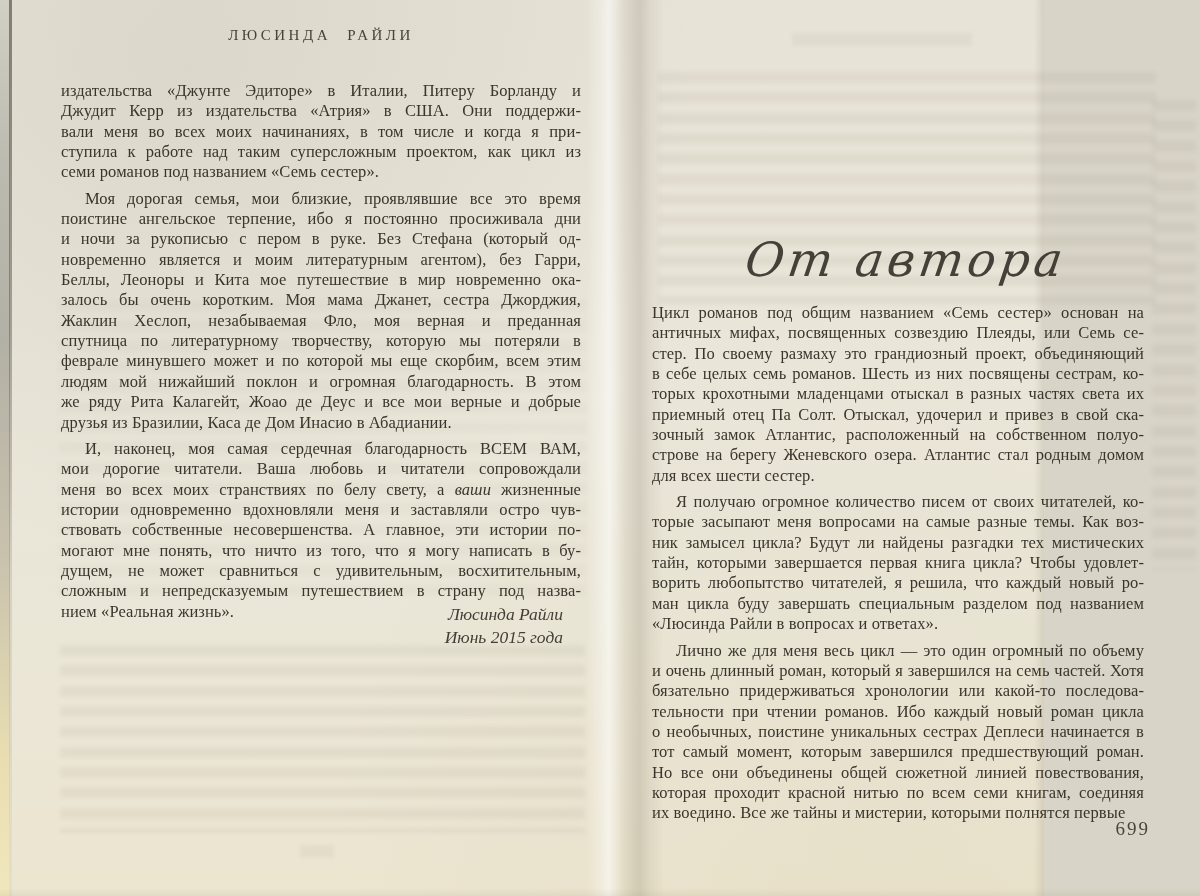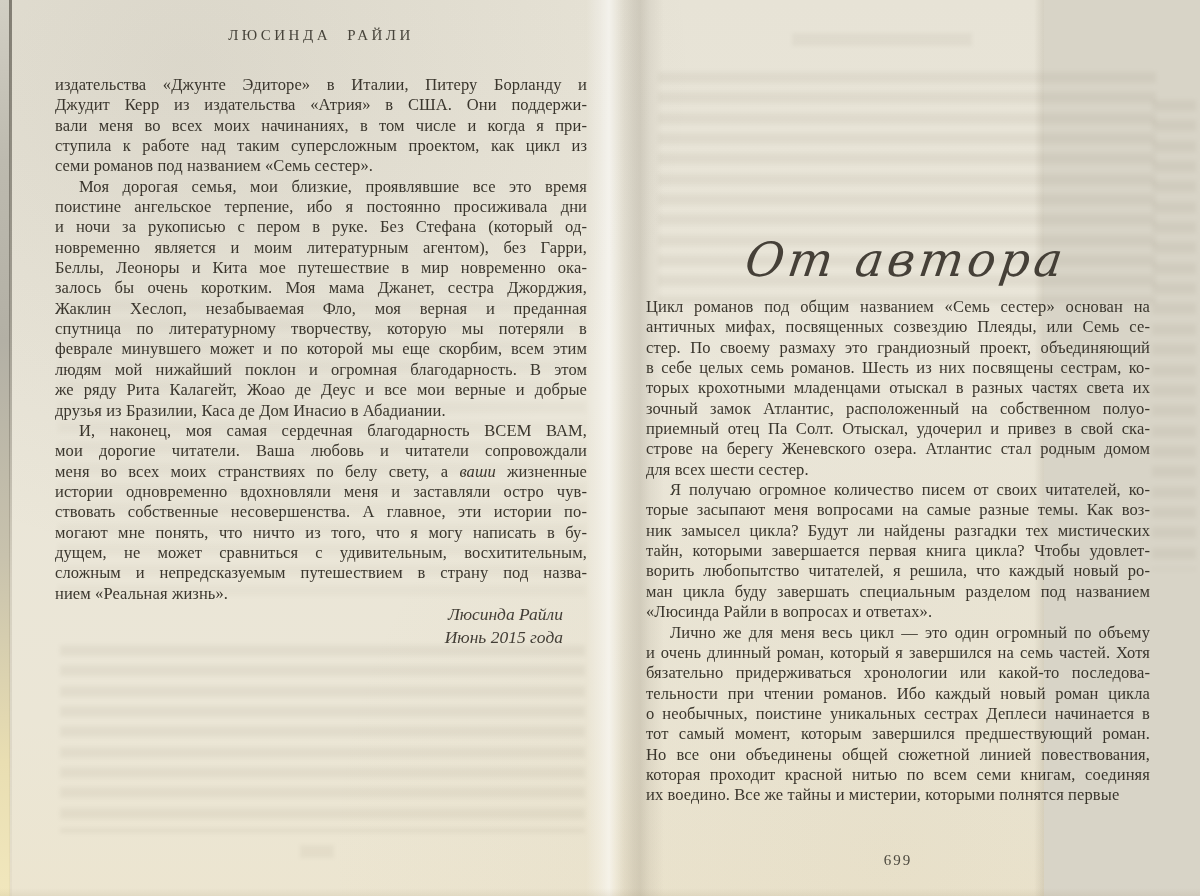--- a/index.html
+++ b/index.html
@@ -51,21 +51,21 @@
   
   .ink{color:rgba(48,44,36,0.95);}
   .running-header{
     position:absolute;left:55px;top:27px;width:532px;
     text-align:center;font-size:15px;letter-spacing:3.5px;word-spacing:9px;
     color:rgba(58,54,46,0.92);
   }
   .body-block{position:absolute;font-size:16.5px;}
   .left-body{left:55px;top:75px;width:532px;}
   .right-body{left:646px;top:297px;width:504px;}
-  .para{margin:0;padding:0;}
+  .para{margin:6px;padding:0;}
   .tline{
     height:20.35px;line-height:20.35px;overflow:hidden;
     text-align:justify;text-align-last:justify;
     letter-spacing:0.1px;
   }
   .tline.last{text-align-last:left;}
   .tline.ind{padding-left:24px;}
   .signature{
     position:absolute;left:55px;top:603px;width:508px;
     text-align:right;font-style:italic;font-size:17.5px;line-height:23px;
@@ -73,22 +73,22 @@
   }
   .script-title{
     position:absolute;left:646px;top:224px;width:520px;height:72px;
     text-align:center;
     font-family:"DejaVu Serif", serif;font-style:italic;
     font-size:47px;line-height:72px;letter-spacing:4px;
     color:rgba(55,50,42,0.92);
     transform:skewX(-8deg);
   }
   .page-number{
-    position:absolute;left:646px;top:852px;width:504px;
-    text-align:center;font-size:15px;letter-spacing:2px;
+    position:absolute;left:646px;top:818px;width:504px;
+    text-align:right;font-size:19px;letter-spacing:2px;
     color:rgba(58,54,46,0.9);
   }
 
   
   .ghost{
     position:absolute;
     background-image:repeating-linear-gradient(to bottom,
       rgba(122,112,92,0.55) 0px, rgba(122,112,92,0.55) 11px,
       rgba(0,0,0,0) 11px, rgba(0,0,0,0) 20.35px);
     filter:blur(2.2px);
@@ -159,22 +159,22 @@
 
   <div class="script-title">От автора</div>
 
   <div class="body-block right-body ink">
       <div class="para">
         <div class="tline">Цикл романов под общим названием «Семь сестер» основан на</div>
         <div class="tline">античных мифах, посвященных созвездию Плеяды, или Семь се-</div>
         <div class="tline">стер. По своему размаху это грандиозный проект, объединяющий</div>
         <div class="tline">в себе целых семь романов. Шесть из них посвящены сестрам, ко-</div>
         <div class="tline">торых крохотными младенцами отыскал в разных частях света их</div>
+        <div class="tline">приемный отец Па Солт. Отыскал, удочерил и привез в свой ска-</div>
         <div class="tline">зочный замок Атлантис, расположенный на собственном полуо-</div>
-        <div class="tline">приемный отец Па Солт. Отыскал, удочерил и привез в свой ска-</div>
         <div class="tline">строве на берегу Женевского озера. Атлантис стал родным домом</div>
         <div class="tline last">для всех шести сестер.</div>
       </div>
       <div class="para">
         <div class="tline ind">Я получаю огромное количество писем от своих читателей, ко-</div>
         <div class="tline">торые засыпают меня вопросами на самые разные темы. Как воз-</div>
         <div class="tline">ник замысел цикла? Будут ли найдены разгадки тех мистических</div>
         <div class="tline">тайн, которыми завершается первая книга цикла? Чтобы удовлет-</div>
         <div class="tline">ворить любопытство читателей, я решила, что каждый новый ро-</div>
         <div class="tline">ман цикла буду завершать специальным разделом под названием</div>

